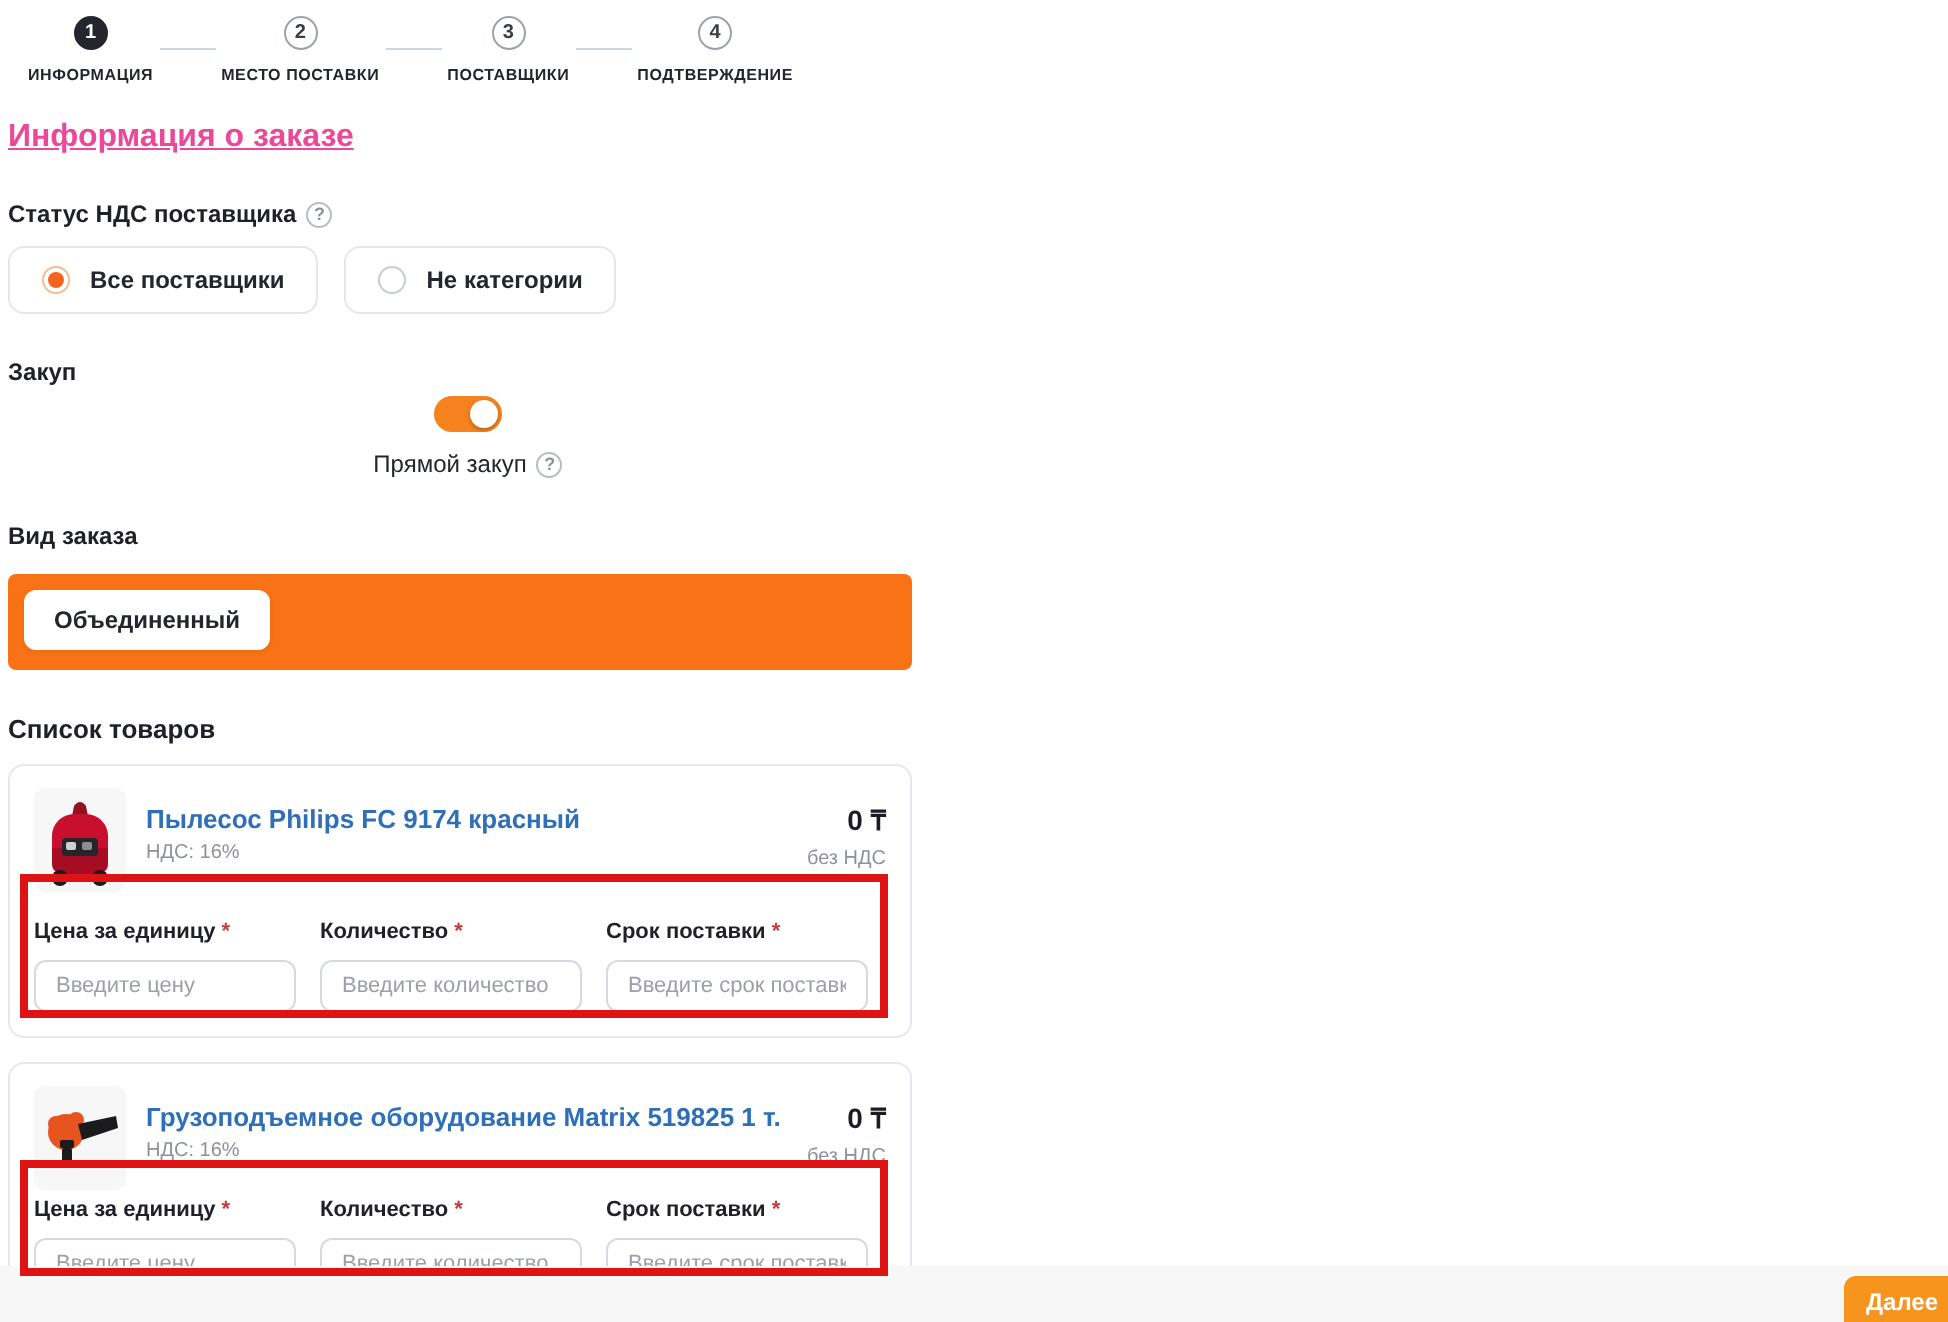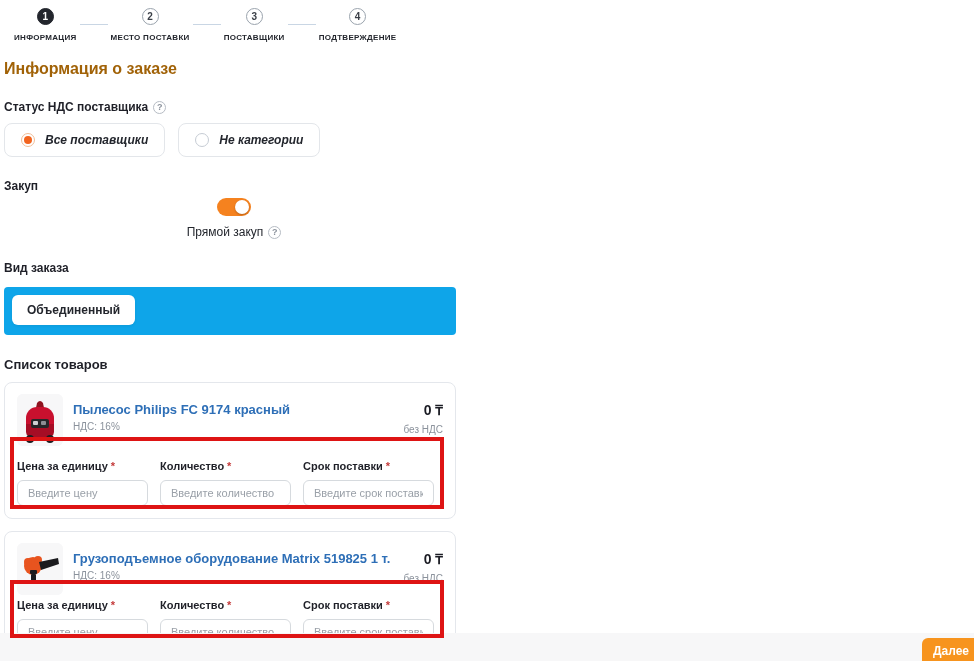--- a/index.html
+++ b/index.html
@@ -10,42 +10,42 @@
   
   .stepper{display:flex;align-items:flex-start;padding:8px 0 0 14px;}
   .step{display:flex;flex-direction:column;align-items:center;}
   .circle{width:17px;height:17px;border-radius:50%;display:flex;align-items:center;justify-content:center;
     font-size:10px;font-weight:bold;box-sizing:border-box;background:#fff;border:1px solid #9aa3ad;color:#3a3f47;}
   .step.active .circle{background:#23262d;border-color:#23262d;color:#fff;}
   .slabel{margin-top:8px;font-size:8px;font-weight:bold;letter-spacing:.3px;color:#23262d;white-space:nowrap;}
   .conn{width:28px;height:1px;background:#c9d6e4;margin:16px 3px 0 3px;}
   
   .main{padding-left:4px;width:460px;}
-  h1{font-size:16px;font-weight:bold;margin:18px 0 0 0;color:#a16207;}
+  h1{font-size:16px;font-weight:bold;margin:18px 0 0 0;color:#ec4899;text-decoration:underline;}
   .sec-label{margin-top:22px;font-size:12px;font-weight:bold;color:#1f2028;display:flex;align-items:center;}
   .help{width:13px;height:13px;border-radius:50%;border:1px solid #b6bcc4;color:#8b929c;font-size:9px;font-weight:bold;
     display:inline-flex;align-items:center;justify-content:center;margin-left:5px;box-sizing:border-box;}
   
   .radio-row{display:flex;margin-top:9px;gap:13px;}
   .radio-card{display:flex;align-items:center;gap:10px;height:34px;padding:0 16px;border:1px solid #e3e6ea;
-    border-radius:8px;box-sizing:border-box;background:#fff;cursor:pointer;font-style:italic;}
+    border-radius:8px;box-sizing:border-box;background:#fff;cursor:pointer;}
   .radio{width:14px;height:14px;border-radius:50%;border:1px solid #c6ccd4;box-sizing:border-box;
     display:flex;align-items:center;justify-content:center;background:#fff;}
   .radio.on{border-color:#f0bd97;}
   .radio .dot{width:8px;height:8px;border-radius:50%;background:transparent;}
   .radio.on .dot{background:#f2641f;}
   .radio-label{font-size:12px;font-weight:600;color:#23262d;}
   
   .toggle-row{display:flex;align-items:center;gap:9px;margin-top:5px;flex-direction:column;}
   .toggle{width:34px;height:18px;border-radius:10px;background:#f5821f;position:relative;cursor:pointer;}
   .toggle .knob{position:absolute;top:2px;right:2px;width:14px;height:14px;border-radius:50%;background:#fff;
     box-shadow:0 1px 2px rgba(0,0,0,.25);}
   .toggle-label{font-size:12px;color:#23262d;display:flex;align-items:center;}
   
-  .panel{margin-top:12px;width:452px;background:#0ea5e9;border-radius:4px;padding:8px 8px 10px 8px;box-sizing:border-box;}
+  .panel{margin-top:12px;width:452px;background:#f97316;border-radius:4px;padding:8px 8px 10px 8px;box-sizing:border-box;}
   .pill{display:inline-block;background:#fff;border-radius:6px;padding:8px 15px;font-size:12px;font-weight:bold;
     color:#23262d;box-shadow:0 1px 3px rgba(0,0,0,.07);cursor:pointer;}
   .panel-desc{margin:8px 0 2px 4px;font-size:11px;color:#33333b;}
   .products-label{margin-top:22px;font-size:13px;font-weight:bold;}
   
   .card{margin-top:10px;width:452px;border:1px solid #e4e7ec;border-radius:8px;box-sizing:border-box;
     padding:11px 12px 12px 12px;background:#fff;}
   .card.second{margin-top:12px;}
   .prod-row{display:flex;align-items:flex-start;}
   .prod-img{width:46px;height:52px;border-radius:6px;background:#f7f7f8;flex:0 0 auto;overflow:hidden;}

